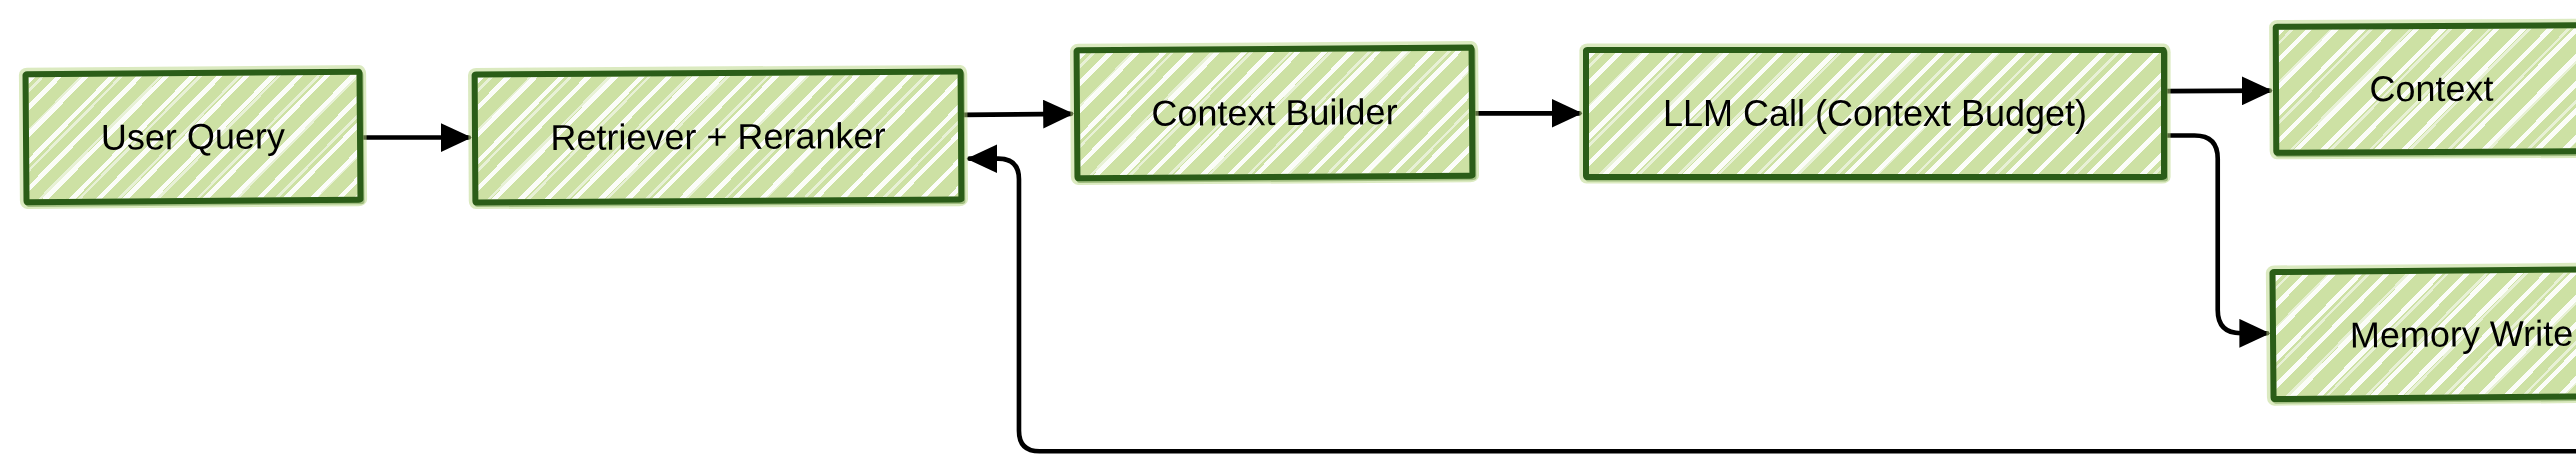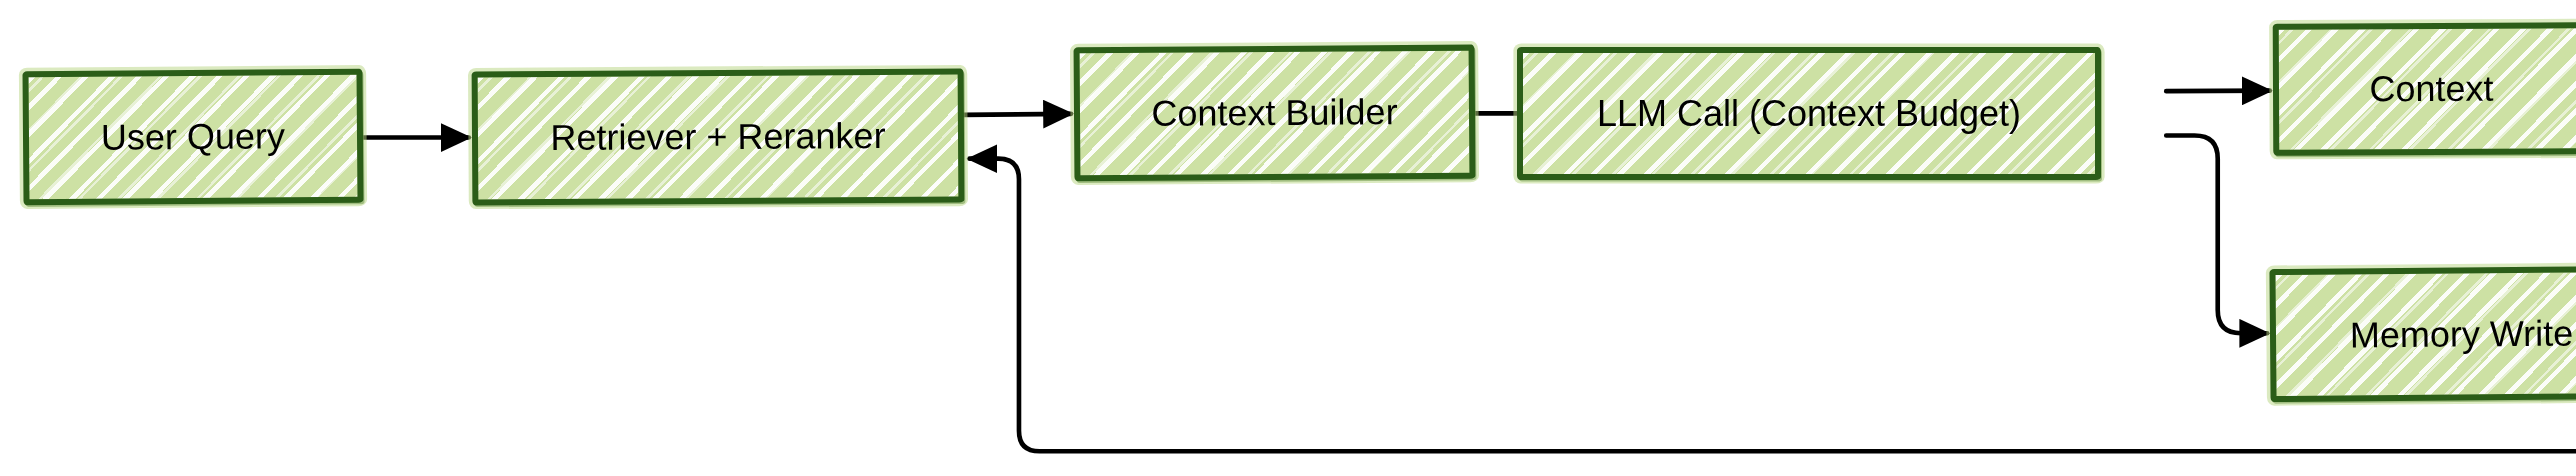--- a/index.html
+++ b/index.html
@@ -51,21 +51,21 @@
     color: var(--text);
     font-size: 36px;
     line-height: 1;
   }
   .node .label { white-space: nowrap; }
 
   
   .n-user-query        { left: 23px;   top: 70px; width: 340px;  height: 134px; transform: rotate(-0.45deg); }
   .n-retriever         { left: 472px;  top: 70px; width: 492px;  height: 134px; transform: rotate(-0.35deg); }
   .n-context-builder   { left: 1074px; top: 46px;  width: 401px;  height: 134px; transform: rotate(-0.4deg); }
-  .n-llm-call          { left: 1517px; top: 47px;  width: 584px; height: 133px; transform: rotate(-0.3deeg); }
+  .n-llm-call          { left: 1583px; top: 47px;  width: 584px; height: 133px; transform: rotate(-0.3deeg); }
   .n-response          { left: 2273px; top: 23px;  width: 317px;  height: 132px; transform: rotate(-0.25deg); }
   .n-memory-write      { left: 2270px; top: 267px; width: 489px;  height: 133px; transform: rotate(-0.5deg); }
 </style>
 </head>
 <body>
 
 <div class="canvas">
 
   <svg class="edges-layer" viewBox="0 0 6699 924" xmlns="http://www.w3.org/2000/svg">
     <defs>

